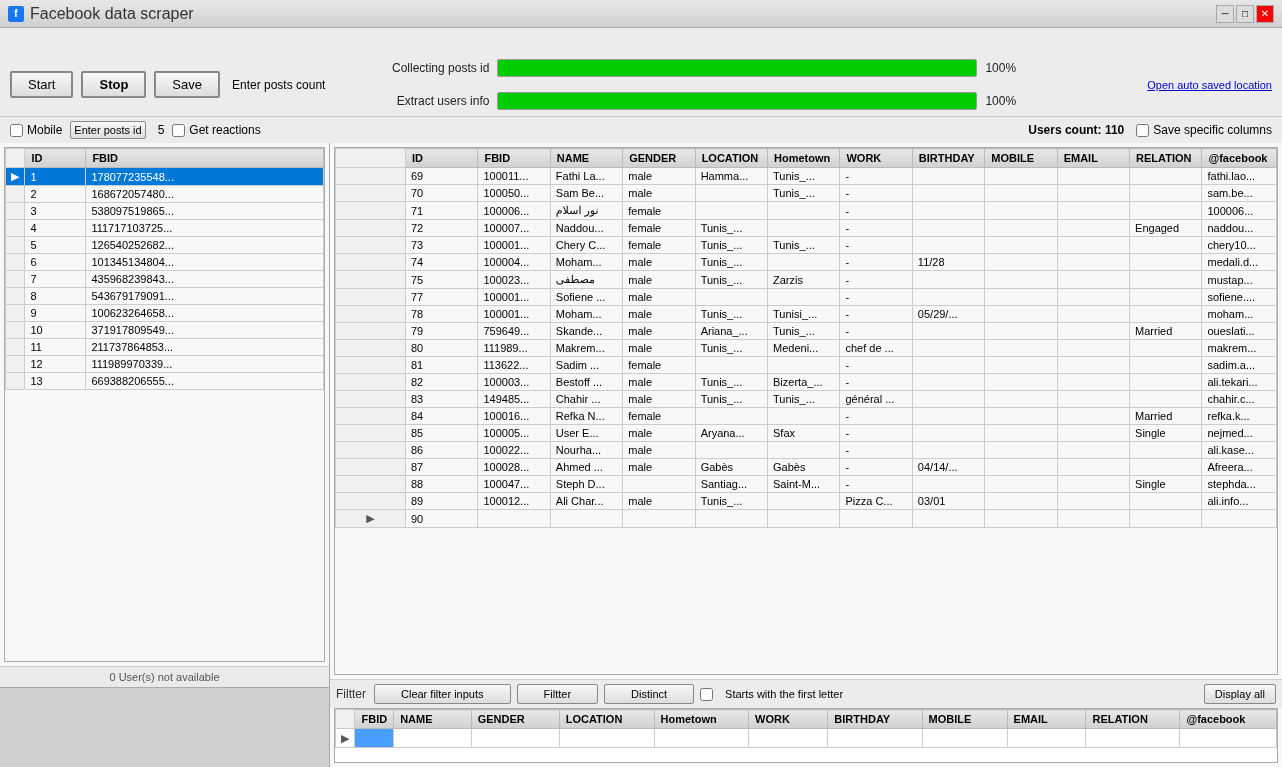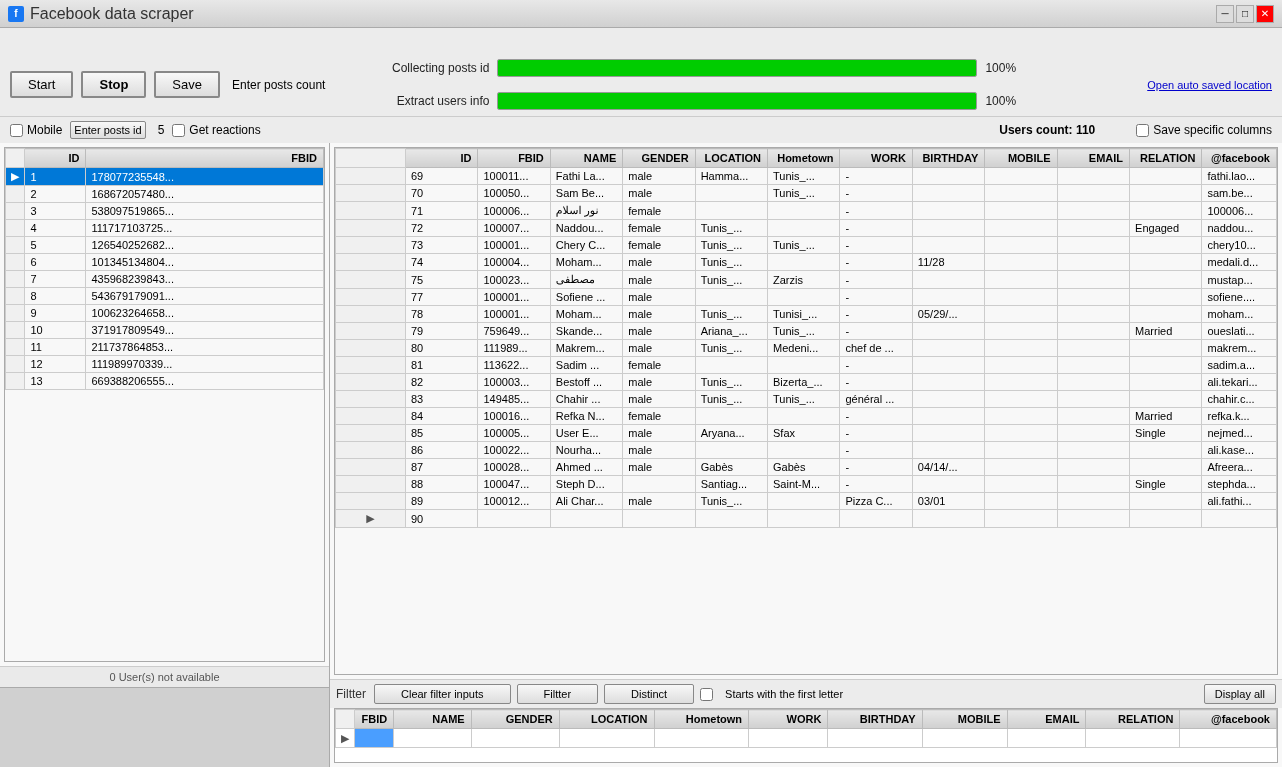--- a/index.html
+++ b/index.html
@@ -130,21 +130,21 @@
       padding: 2px 3px;
       cursor: pointer;
       font-size: 11px;
       border-radius: 2px;
     }
     .posts-count-label { font-size: 12px; margin-left: 4px; }
     .posts-count-val { font-size: 12px; margin-left: 4px; }
     .users-count { font-size: 12px; font-weight: bold; margin-left: auto; }
     .save-specific-label {
       display: flex; align-items: center; gap: 4px; font-size: 12px;
-      margin-left: 33px;
+      margin-left: 4px;
     }
     .open-saved-link {
       color: #0000cc;
       text-decoration: underline;
       font-size: 11px;
       cursor: pointer;
       margin-left: auto;
     }
 
     .content-area {
@@ -171,21 +171,21 @@
     table.data-table {
       border-collapse: collapse;
       width: 100%;
     }
     table.data-table th {
       background: linear-gradient(to bottom, #e8e8e8, #d0d0d0);
       border: 1px solid #bbb;
       padding: 3px 6px;
       font-size: 11px;
       font-weight: bold;
-      text-align: right;
+      text-align: left;
       white-space: nowrap;
       position: sticky;
       top: 0;
       z-index: 2;
     }
     table.data-table td {
       border: 1px solid #ccc;
       padding: 2px 5px;
       font-size: 11px;
       white-space: nowrap;
@@ -758,21 +758,21 @@
                 <td>100012...</td>
                 <td>Ali Char...</td>
                 <td>male</td>
                 <td>Tunis_...</td>
                 <td></td>
                 <td>Pizza C...</td>
                 <td>03/01</td>
                 <td></td>
                 <td></td>
                 <td></td>
-                <td>ali.fathi...</td>
+                <td>ali.info...</td>
               </tr>
               <tr>
                 <td class="row-marker arrow-cell">▶</td>
                 <td>90</td>
                 <td></td>
                 <td></td>
                 <td></td>
                 <td></td>
                 <td></td>
                 <td></td>

